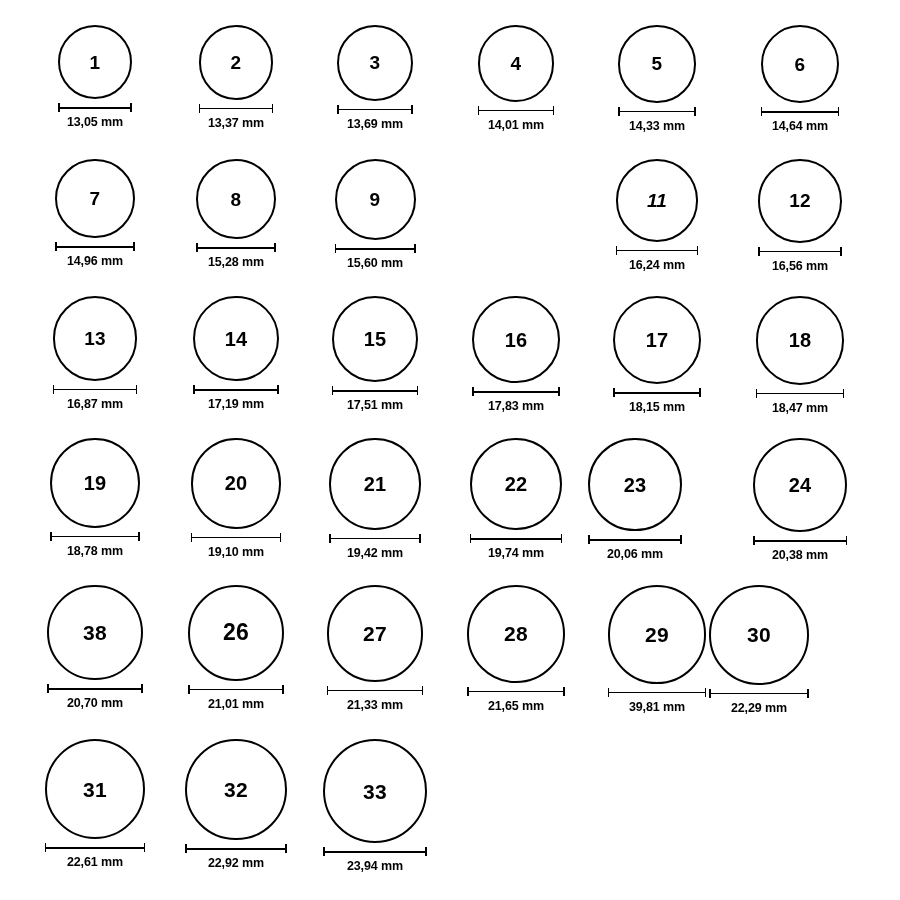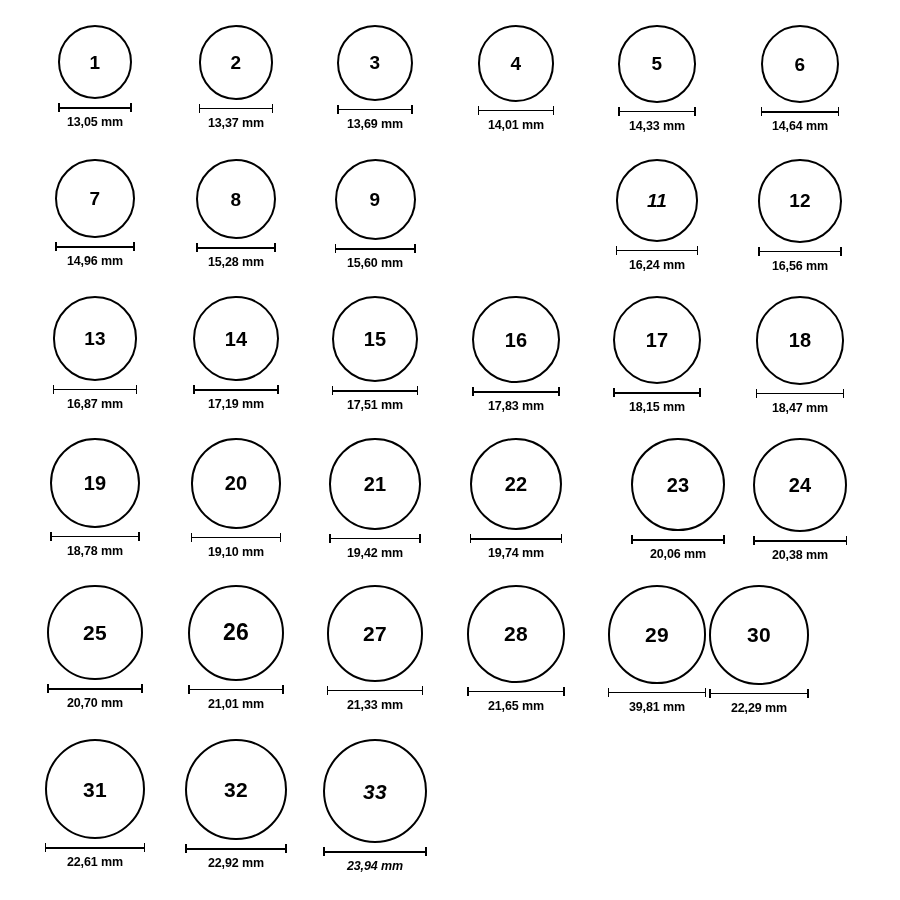--- a/index.html
+++ b/index.html
@@ -300,21 +300,21 @@
       <div class="ring-circle" style="width: 92.4px; height: 92.4px;">
         <span class="ring-number" style="font-size: 20px;">22</span>
       </div>
       <div class="measure" style="width: 92.4px;">
         <div class="bar"></div>
         <div class="cap left"></div>
         <div class="cap right"></div>
       </div>
       <div class="ring-size-label">19,74 mm</div>
     </div>
-    <div class="ring-cell" style="left: 618px; top: 438px; width: 120px;">
+    <div class="ring-cell" style="left: 575px; top: 438px; width: 120px;">
       <div class="ring-circle" style="width: 93.3px; height: 93.3px;">
         <span class="ring-number" style="font-size: 20px;">23</span>
       </div>
       <div class="measure" style="width: 93.3px;">
         <div class="bar"></div>
         <div class="cap left"></div>
         <div class="cap right"></div>
       </div>
       <div class="ring-size-label">20,06 mm</div>
     </div>
@@ -324,21 +324,21 @@
       </div>
       <div class="measure" style="width: 94.2px;">
         <div class="bar"></div>
         <div class="cap left"></div>
         <div class="cap right"></div>
       </div>
       <div class="ring-size-label">20,38 mm</div>
     </div>
     <div class="ring-cell" style="left: 35px; top: 585px; width: 120px;">
       <div class="ring-circle" style="width: 95.1px; height: 95.1px;">
-        <span class="ring-number" style="font-size: 21px;">25</span>
+        <span class="ring-number" style="font-size: 21px;">38</span>
       </div>
       <div class="measure" style="width: 95.1px;">
         <div class="bar"></div>
         <div class="cap left"></div>
         <div class="cap right"></div>
       </div>
       <div class="ring-size-label">20,70 mm</div>
     </div>
     <div class="ring-cell" style="left: 176px; top: 585px; width: 120px;">
       <div class="ring-circle" style="width: 95.9px; height: 95.9px;">
@@ -410,21 +410,21 @@
       <div class="ring-circle" style="width: 101.2px; height: 101.2px;">
         <span class="ring-number" style="font-size: 21px;">32</span>
       </div>
       <div class="measure" style="width: 101.2px;">
         <div class="bar"></div>
         <div class="cap left"></div>
         <div class="cap right"></div>
       </div>
       <div class="ring-size-label">22,92 mm</div>
     </div>
-    <div class="ring-cell" style="left: 315px; top: 739px; width: 120px; font-style: italic;">
+    <div class="ring-cell" style="left: 315px; top: 739px; width: 120px;">
       <div class="ring-circle" style="width: 104px; height: 104px;">
         <span class="ring-number" style="font-size: 21px;">33</span>
       </div>
       <div class="measure" style="width: 104px;">
         <div class="bar"></div>
         <div class="cap left"></div>
         <div class="cap right"></div>
       </div>
       <div class="ring-size-label">23,94 mm</div>
     </div>

